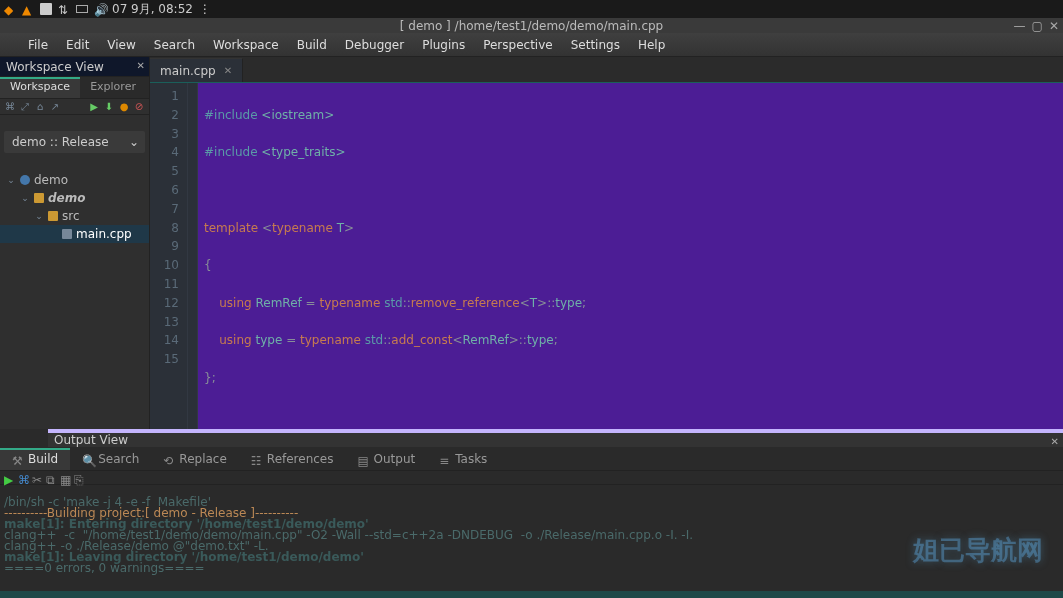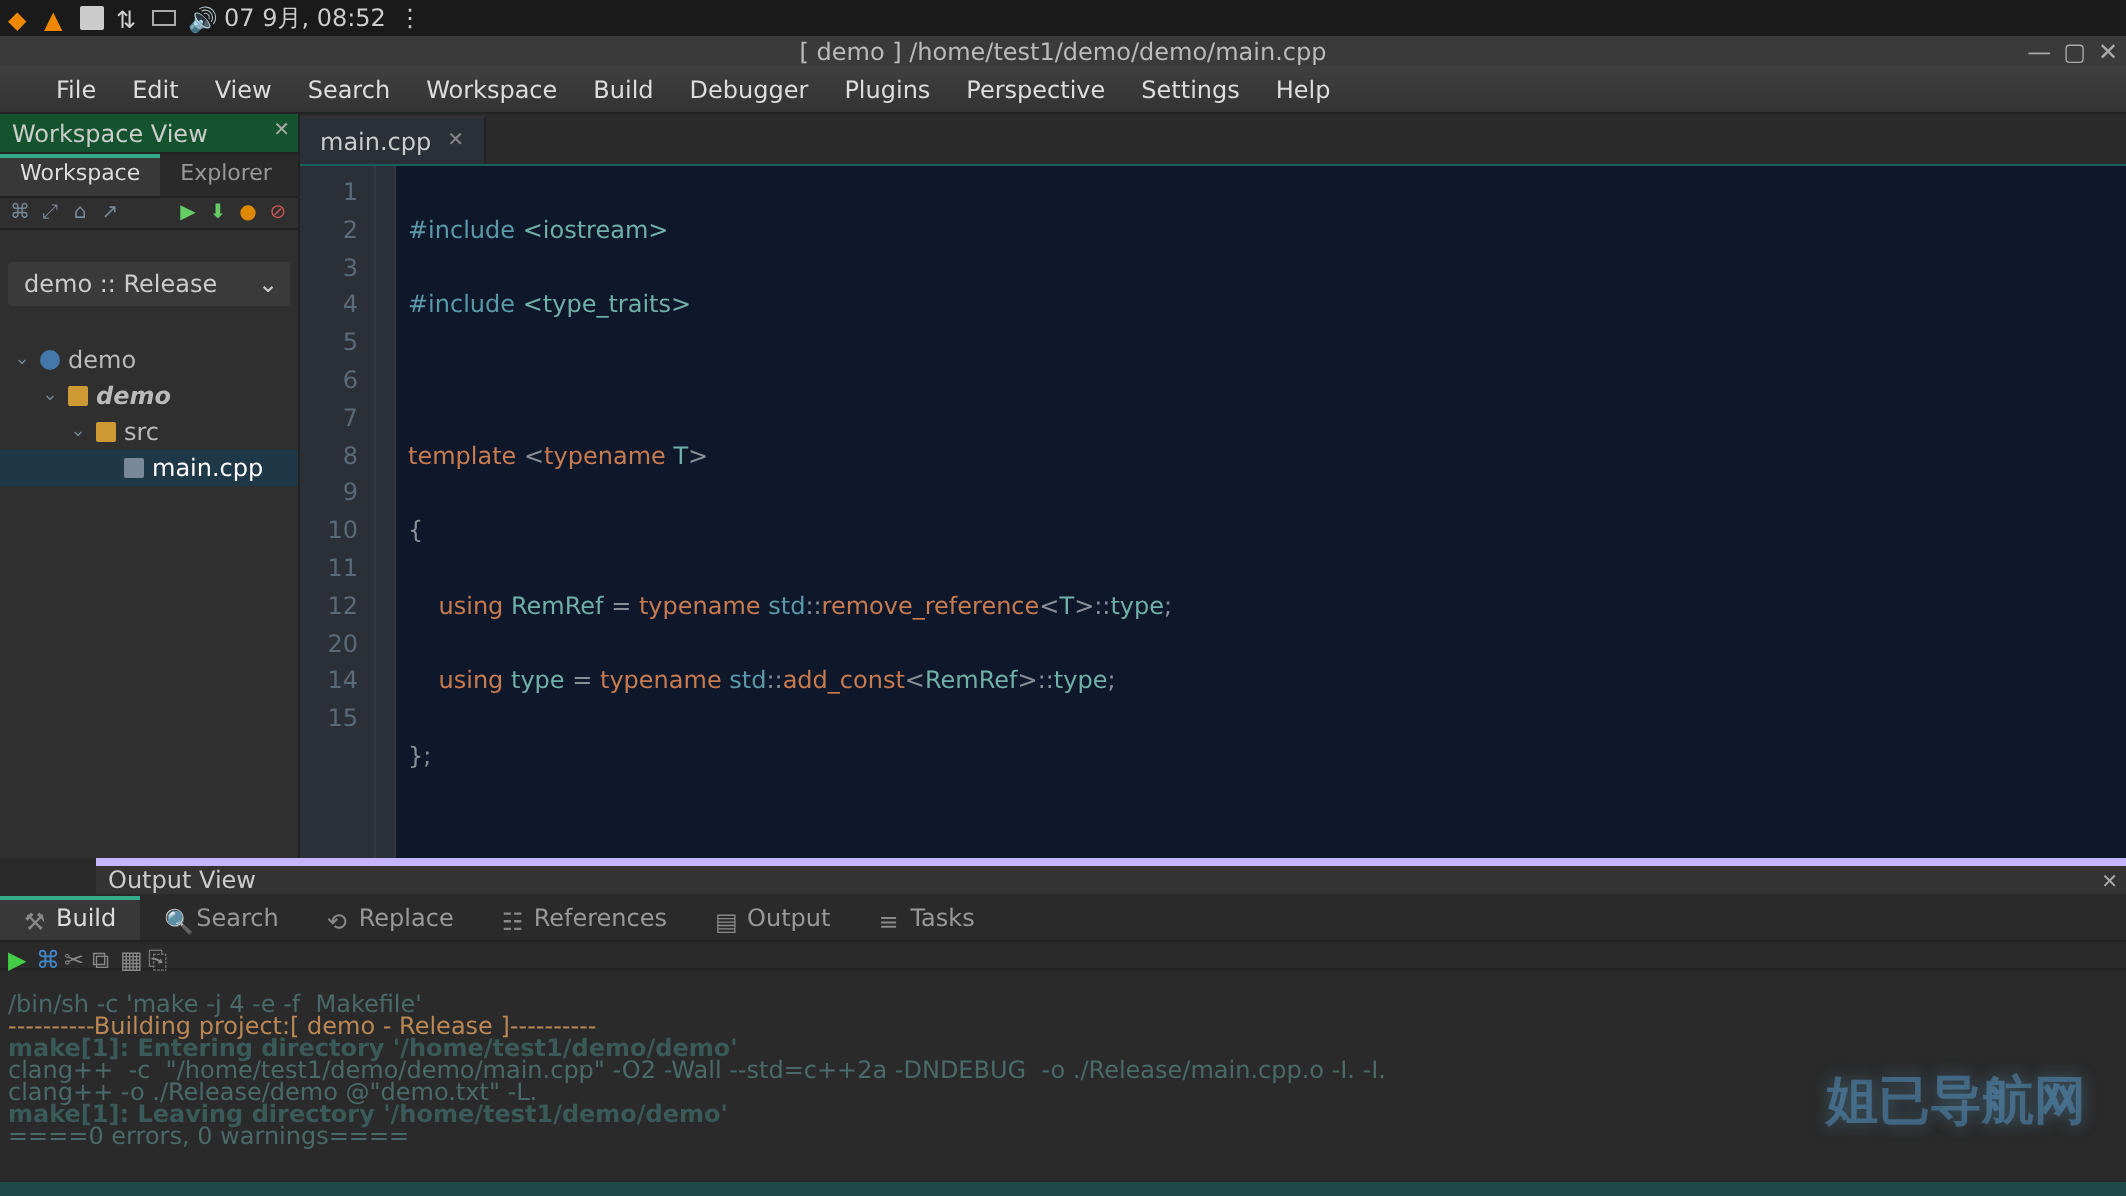--- a/index.html
+++ b/index.html
@@ -24,21 +24,21 @@
 
 
 .menubar { height: 24px; background: linear-gradient(#3f3f3f,#333); display: flex; align-items: center; padding: 0 20px; gap: 2px; border-bottom: 1px solid #222; }
 .menubar .mi { padding: 3px 8px; font-size: 12px; color: #ddd; }
 
 
 .mainrow { display: flex; height: 372px; background: #2b2b2b; }
 
 
 .wspanel { width: 150px; background: #2f2f2f; border-right: 1px solid #222; display: flex; flex-direction: column; }
-.wspanel .pheader { height: 20px; background: #14532d; display: flex; align-items: center; padding-left: 6px; font-size: 11px; color: #ccc; border-bottom: 1px solid #222; position: relative; }
+.wspanel .pheader { height: 20px; background: #0f172a; display: flex; align-items: center; padding-left: 6px; font-size: 11px; color: #ccc; border-bottom: 1px solid #222; position: relative; }
 .wspanel .pheader .close { position: absolute; right: 4px; top: 3px; font-size: 10px; color: #aaa; }
 .wspanel .ptabs { display: flex; height: 22px; background: #2a2a2a; border-bottom: 1px solid #222; }
 .wspanel .ptab { padding: 3px 10px; font-size: 11px; color: #999; }
 .wspanel .ptab.active { background: #383838; color: #ddd; box-shadow: inset 0 2px 0 #3a8; }
 .wspanel .ptoolbar { height: 16px; background: #2f2f2f; display: flex; align-items: center; padding: 0 4px; gap: 3px; border-bottom: 1px solid #222; }
 .wspanel .ptoolbar .pti { width: 12px; height: 12px; font-size: 10px; color: #789; display: inline-flex; align-items: center; justify-content: center; }
 .wspanel .ptoolbar .pti.g { color: #6c6; }
 .wspanel .ptoolbar .pti.o { color: #d80; }
 .wspanel .ptoolbar .pti.r { color: #c55; }
 .wspanel .cfg { height: 22px; background: #3a3a3a; margin: 16px 4px; border-radius: 2px; display: flex; align-items: center; padding: 0 8px; font-size: 11px; color: #ccc; position: relative; }
@@ -59,21 +59,21 @@
 
 .editor { flex: 1; display: flex; flex-direction: column; background: #2b3038; }
 .etabs { height: 26px; background: #2b2b2b; display: flex; align-items: flex-end; padding-left: 0; border-bottom: 1px solid #1a5f5a; }
 .etab { height: 24px; background: #2b3038; padding: 4px 10px; display: flex; align-items: center; gap: 8px; font-size: 11px; color: #ccc; border-top: 1px solid #333; border-right: 1px solid #222; }
 .etab.active { background: #2b3038; }
 .etab .close { font-size: 10px; color: #888; }
 .ecode { flex: 1; display: flex; font-family: "DejaVu Sans Mono", Consolas, monospace; font-size: 12px; line-height: 18.8px; overflow: hidden; }
 .gutter { width: 38px; background: #2b3038; text-align: right; color: #5a6a78; padding: 4px 8px 0 0; user-select: none; border-right: 1px solid #323842; }
 .gutter div { height: 18.8px; }
 .foldg { width: 10px; background: #2b3038; border-right: 1px solid #323842; }
-.codearea { flex: 1; padding: 4px 0 0 6px; background: #0f172a; color: #abb2bf; white-space: pre; position: relative; }
+.codearea { flex: 1; padding: 4px 0 0 6px; background: #4c1d95; color: #abb2bf; white-space: pre; position: relative; }
 .codearea .ln { height: 18.8px; }
 
 
 .kw { color: #5a9aa8; }
 .kw2 { color: #c77b4f; }
 .str { color: #6fb0a8; }
 .type { color: #6fb0a8; }
 .ns { color: #5a9aa8; }
 .fn { color: #c77b4f; }
 .punct { color: #888e98; }
@@ -203,21 +203,21 @@
           <div>3</div>
           <div>4</div>
           <div>5</div>
           <div>6</div>
           <div>7</div>
           <div>8</div>
           <div>9</div>
           <div>10</div>
           <div>11</div>
           <div>12</div>
-          <div>20</div>
+          <div>13</div>
           <div>14</div>
           <div>15</div>
       </div>
       <div class="foldg"></div>
       <div class="codearea">
 <div class="ln"><span class="kw">#include </span><span class="str">&lt;iostream&gt;</span></div>
 <div class="ln"><span class="kw">#include </span><span class="str">&lt;type_traits&gt;</span></div>
 <div class="ln"></div>
 <div class="ln"><span class="kw2">template </span><span class="punct">&lt;</span><span class="kw2">typename </span><span class="type">T</span><span class="punct">&gt;</span></div>
 <div class="ln"><span class="punct">{</span></div>

